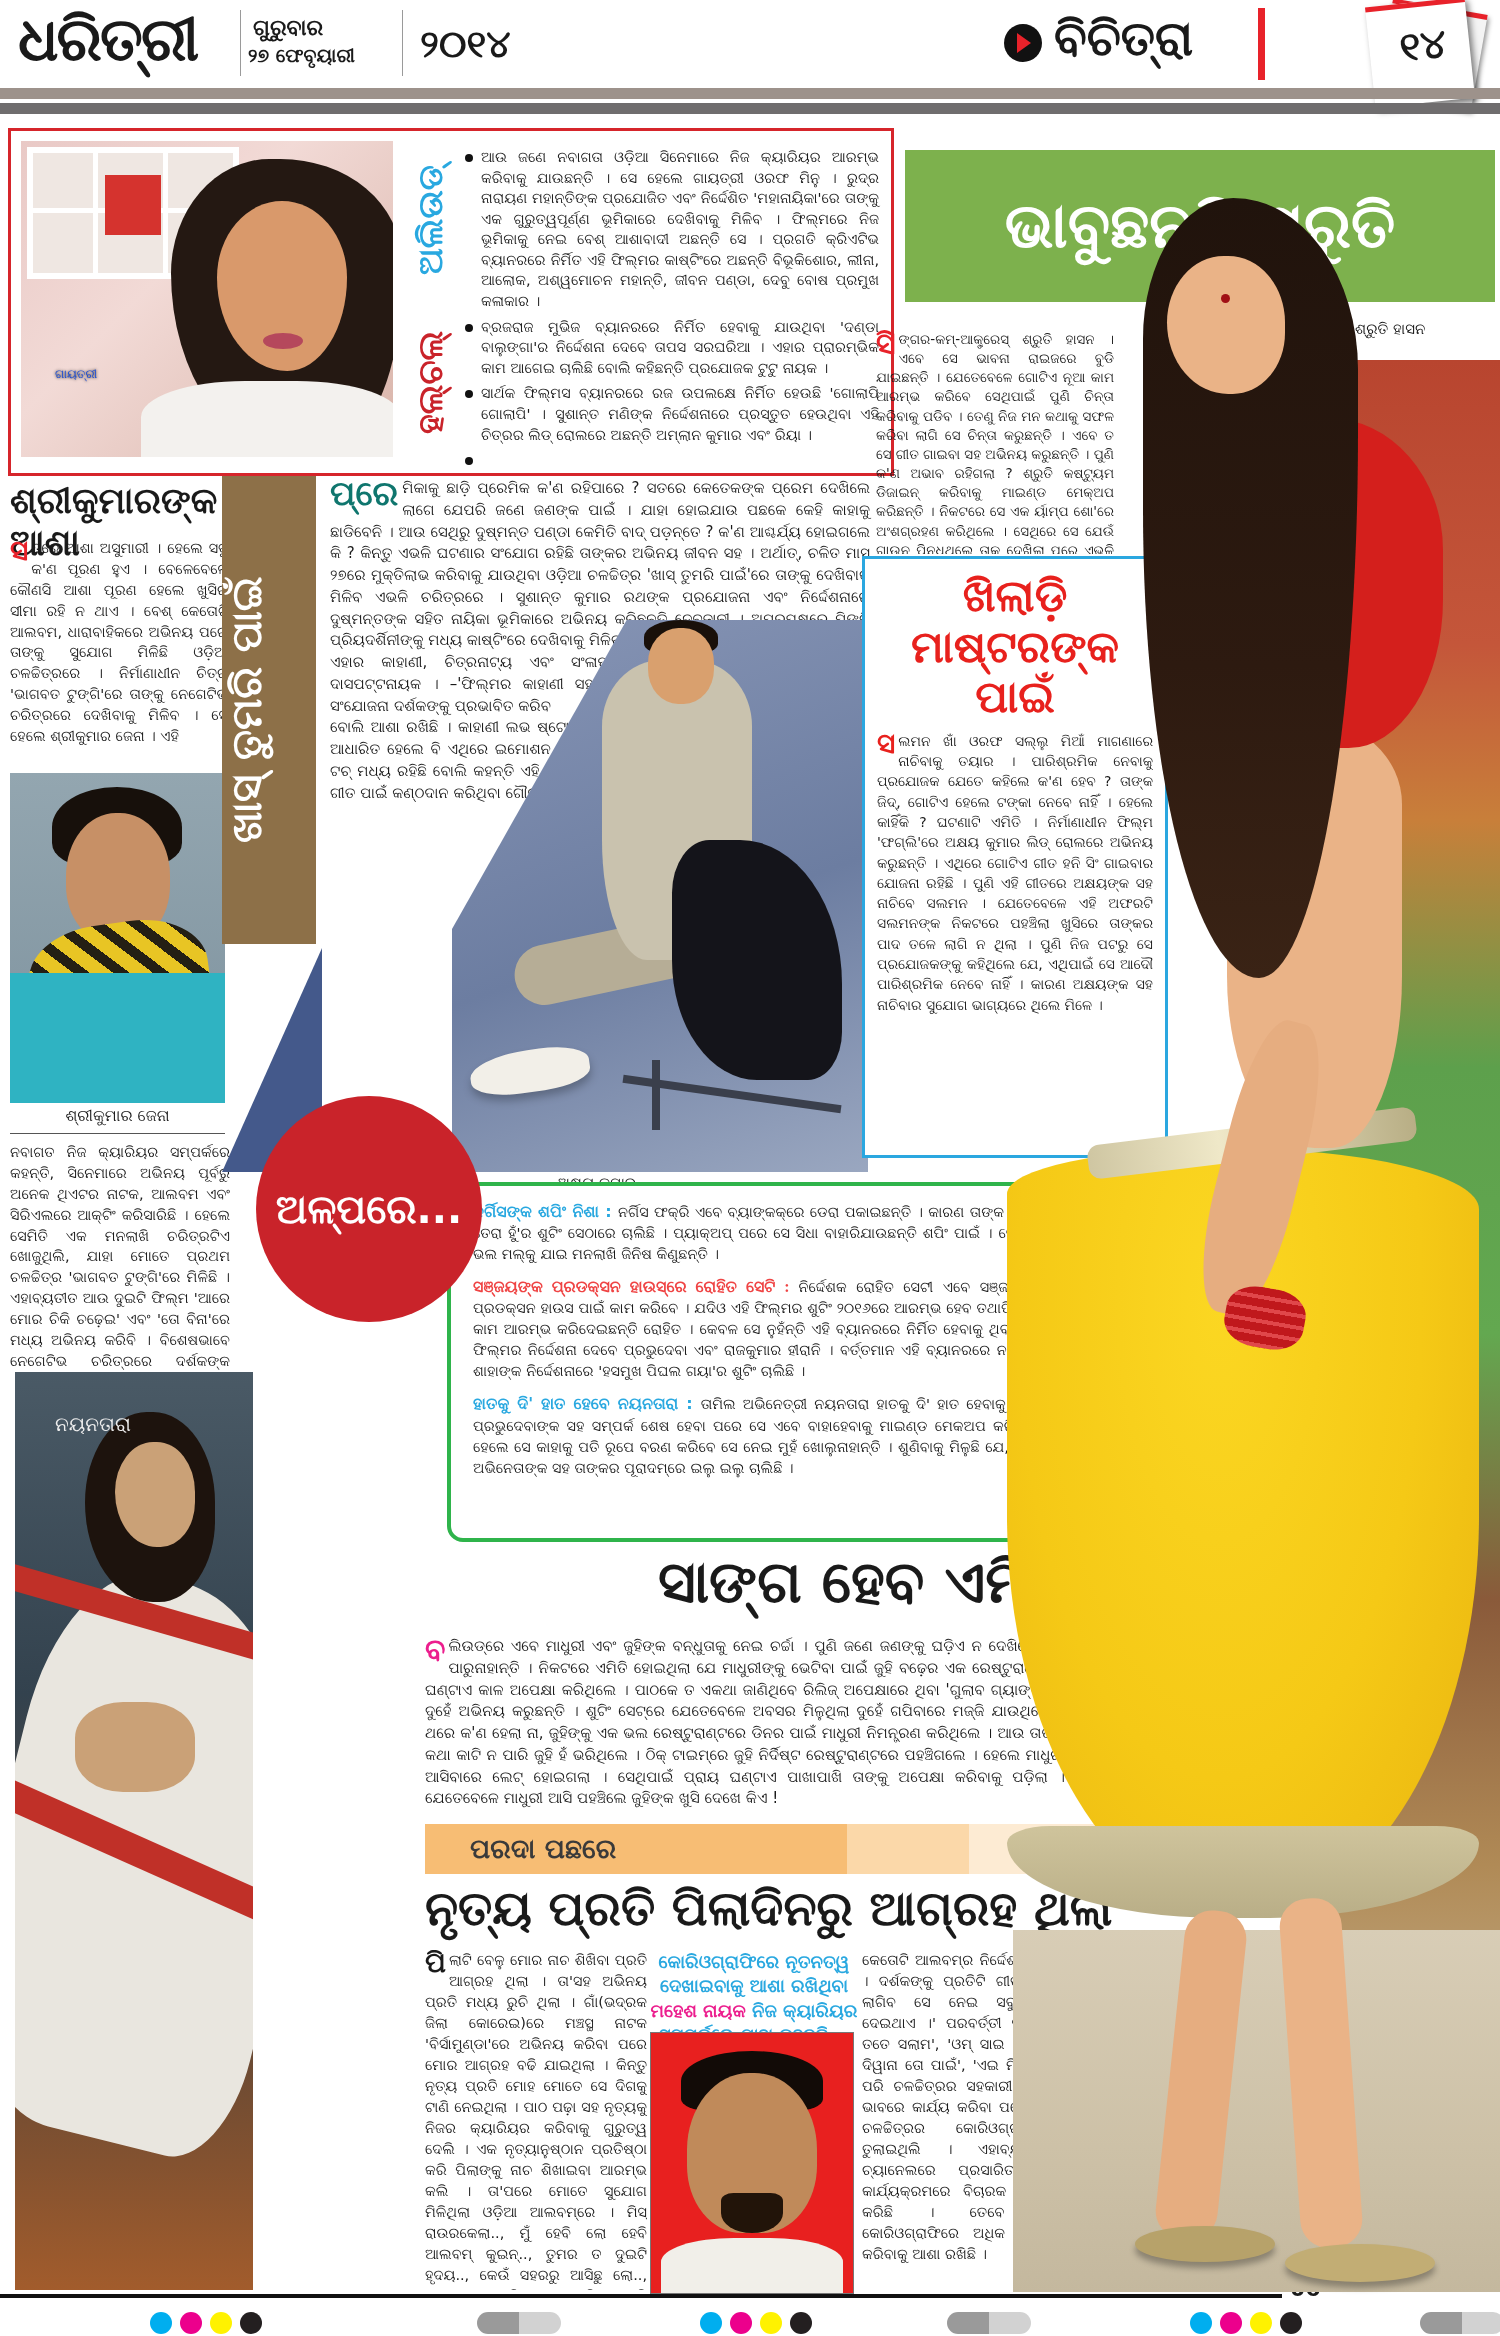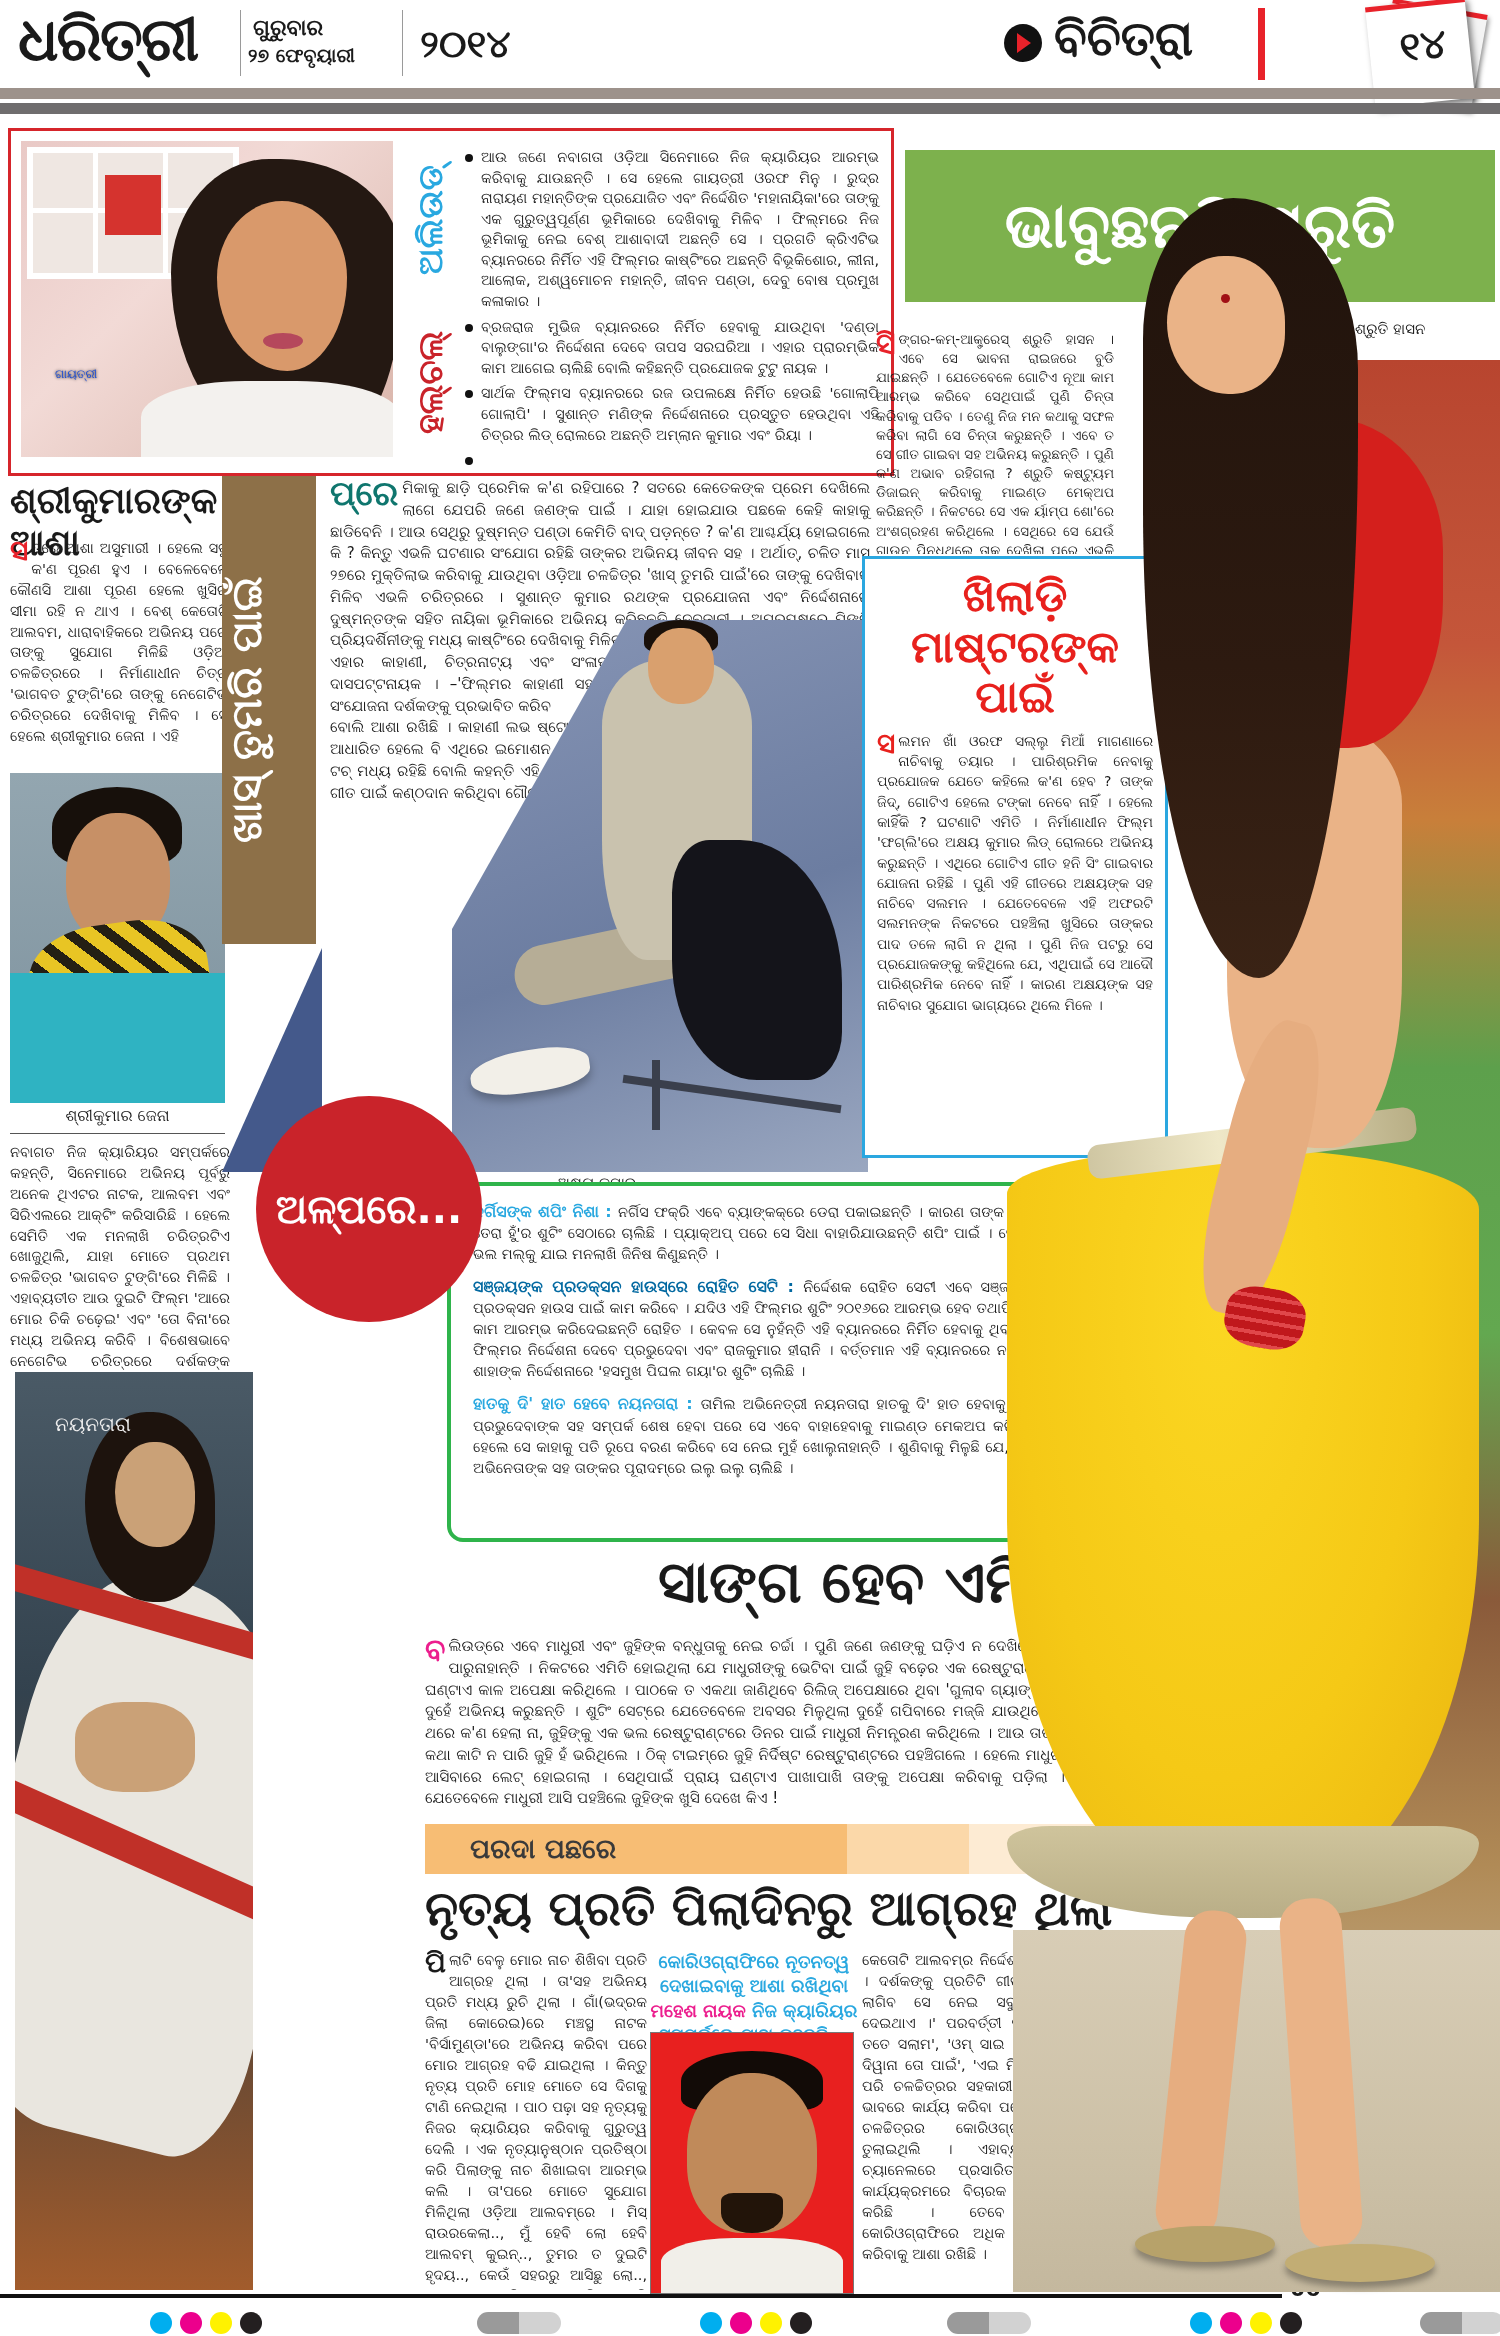--- a/index.html
+++ b/index.html
@@ -74,21 +74,21 @@
   .akshay .base2{position:absolute;left:200px;top:440px;width:8px;height:70px;background:#3a3f4c;}
   .akshay .shoe{position:absolute;left:18px;top:430px;width:120px;height:42px;background:#f2efe8;border-radius:50% 40% 40% 40%;transform:rotate(-8deg);box-shadow:0 6px 8px rgba(0,0,0,.25);}
   .akshay-cap{left:558px;top:1140px;font-size:15px;color:#222;margin-top:34px;}
 
   
   .redcircle{left:256px;top:1096px;width:226px;height:226px;border-radius:50%;background:#c9232a;color:#fff;font-weight:bold;font-size:40px;text-align:center;line-height:226px;z-index:4;}
   .greenbox2{left:447px;top:1182px;width:1042px;height:352px;border:4px solid #2fb44b;border-radius:16px;background:#fff;z-index:1;}
   .greenbox2 .inner{position:absolute;left:22px;top:14px;width:610px;}
   .greenbox2 p{margin:0 0 10px 0;font-size:14.5px;line-height:1.45;text-align:justify;}
   .bh{font-weight:bold;font-size:16px;}
-  .bh.cy{color:#29a8e0;} .bh.mg{color:#0369a1;}
+  .bh.cy{color:#29a8e0;} .bh.mg{color:#ef4444;font-family:Liberation Serif, serif;}
 
   
   .naya{left:15px;top:1372px;width:238px;height:918px;background:linear-gradient(180deg,#4a5a66 0%,#33424e 35%,#6b4a33 75%,#a25c2c 100%);overflow:hidden;}
   .naya .hair{position:absolute;left:70px;top:40px;width:130px;height:190px;background:#1d130d;border-radius:50% 50% 45% 55%;}
   .naya .face{position:absolute;left:100px;top:70px;width:80px;height:105px;background:#caa177;border-radius:50% 50% 45% 55%;}
   .naya .sariW{position:absolute;left:-20px;top:210px;width:300px;height:560px;background:#e9e6df;border-radius:30% 60% 20% 40%;transform:rotate(14deg);}
   .naya .trim1{position:absolute;left:-30px;top:230px;width:320px;height:26px;background:#c03028;transform:rotate(16deg);}
   .naya .trim2{position:absolute;left:-30px;top:470px;width:330px;height:30px;background:#c03028;transform:rotate(24deg);}
   .naya .skin{position:absolute;left:60px;top:330px;width:120px;height:90px;background:#caa177;border-radius:40%;}
   .naya-lab{position:absolute;left:40px;top:40px;color:#eee;font-size:20px;}

